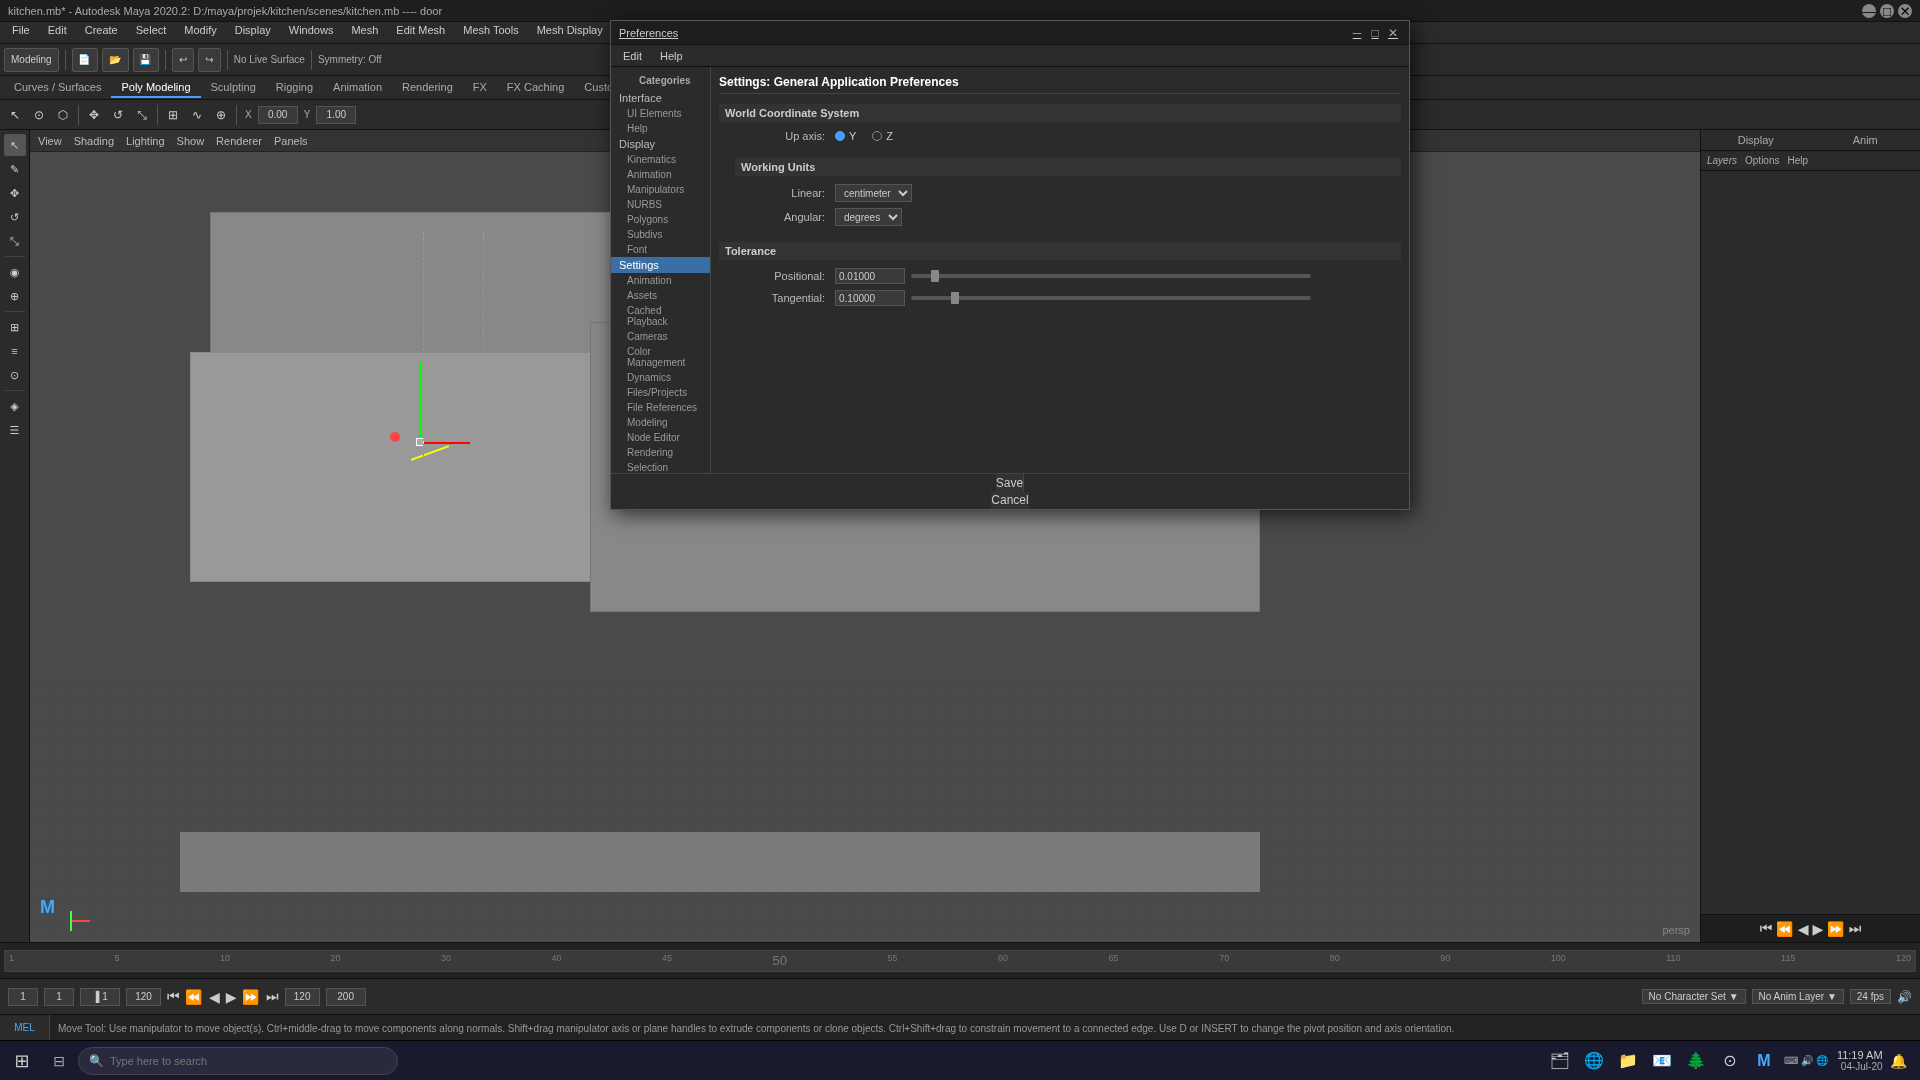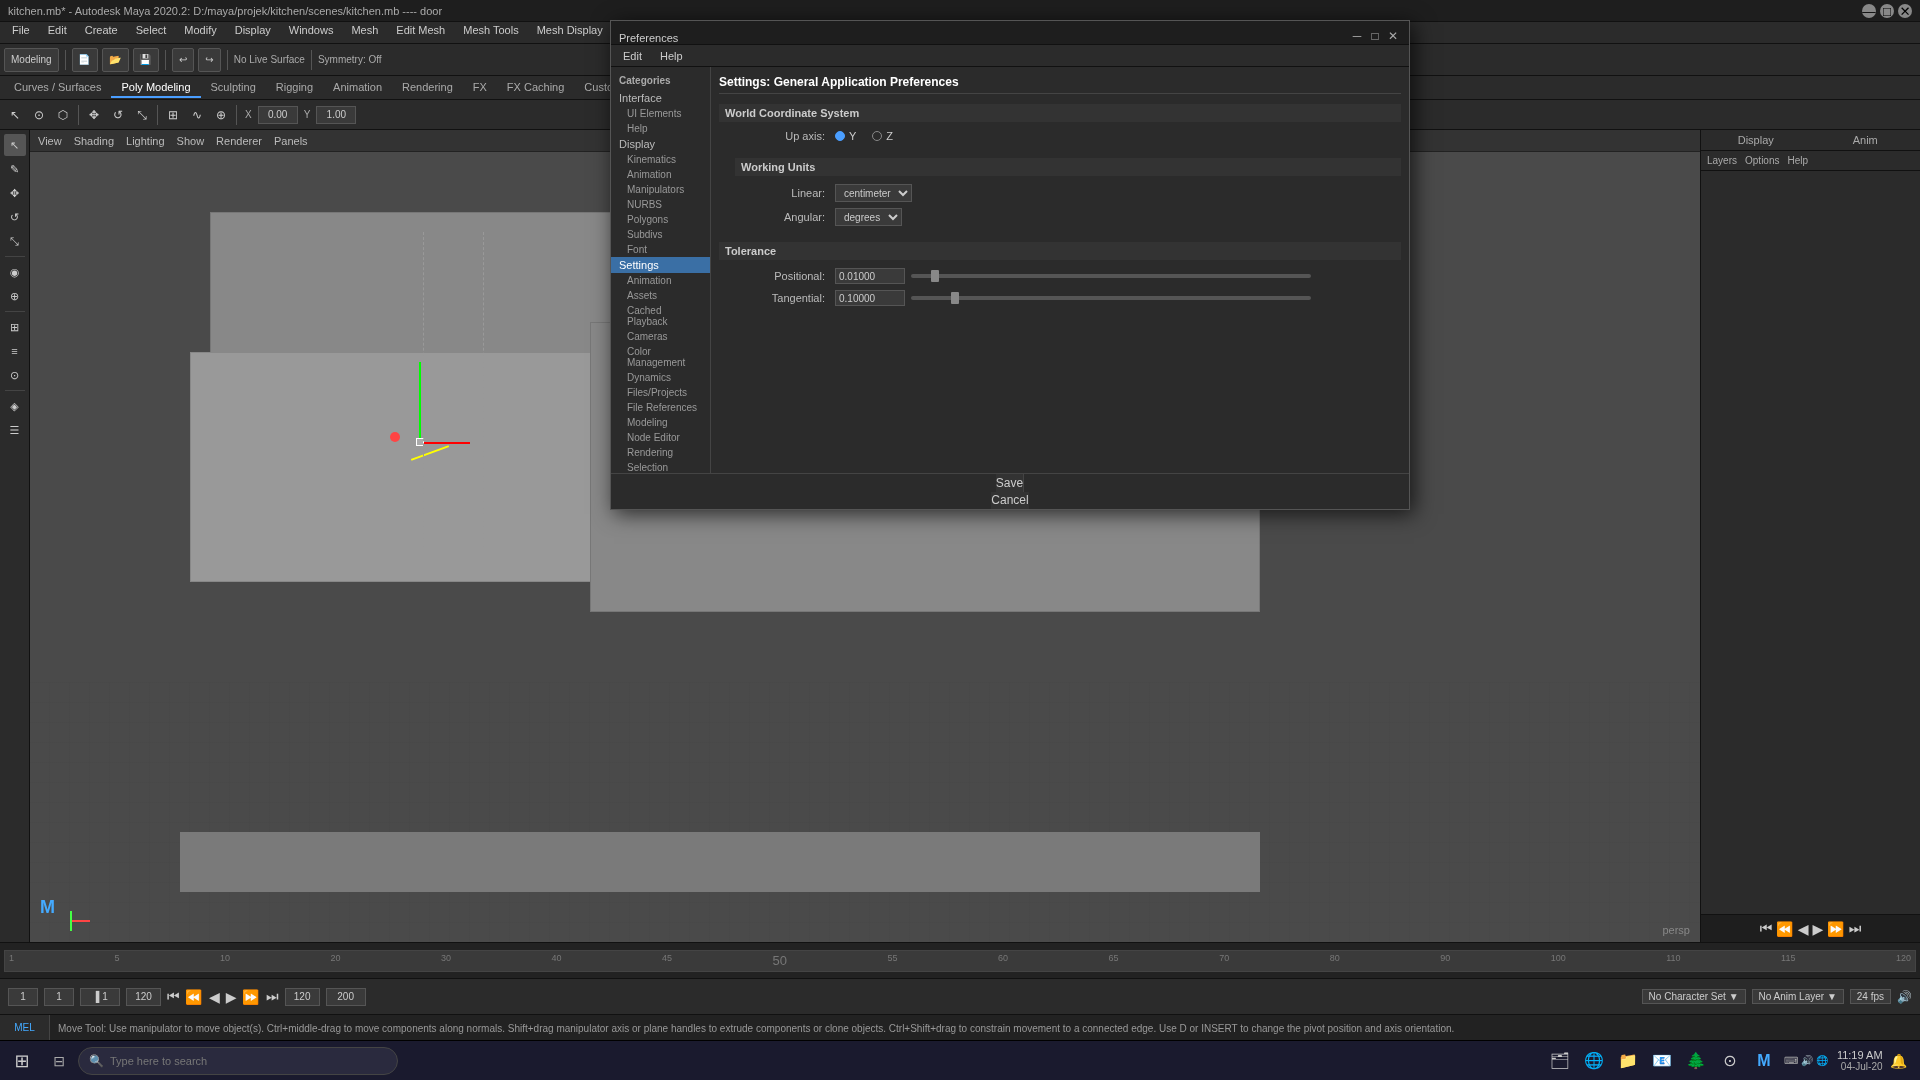--- a/index.html
+++ b/index.html
@@ -84,21 +84,21 @@
       width: 800px; height: 490px;
       background: #2b2b2b;
       border: 1px solid #555;
       box-shadow: 4px 4px 20px rgba(0,0,0,0.7);
       display: flex; flex-direction: column;
       z-index: 100;
     }
 
     
     #categories-panel { width: 100px; background: #2b2b2b; border-right: 1px solid #444; padding: 4px 0; overflow-y: auto; }
-    #categories-panel h4 { padding: 4px 8px; font-size: 10px; color: #aaa; font-weight: bold; }
+    #categories-panel h4 { padding: 4px 8px; font-size: 10px; color: #aaa; font-weight: bold; margin-left: 20px; }
     .cat-item { padding: 2px 8px; font-size: 11px; color: #bbb; cursor: pointer; }
     .cat-item.selected { background: #3a6fa5; color: #fff; }
     .cat-item.sub { padding-left: 16px; font-size: 10px; color: #999; }
 
     
     #settings-panel { flex: 1; padding: 8px; overflow-y: auto; }
     #settings-panel h3 { font-size: 12px; color: #fff; margin-bottom: 10px; padding-bottom: 4px; border-bottom: 1px solid #444; }
 
     .settings-section { margin-bottom: 16px; }
     .settings-section h4 { font-size: 11px; color: #ccc; margin-bottom: 8px; padding: 3px 6px; background: #333; }
@@ -267,21 +267,21 @@
         <span id="maya-logo" style="position:absolute;bottom:15px;left:10px;color:#4af;font-size:18px;font-weight:bold;">M</span>
       </div>
     </div>
 
     <div id="right-panel" style="width:220px;background:#2b2b2b;border-left:1px solid #111;display:flex;flex-direction:column;">
       <div id="right-panel-tabs" style="display:flex;border-bottom:1px solid #111;">
         <div class="rpanel-tab">Display</div>
         <div class="rpanel-tab">Anim</div>
       </div>
       <div style="display:flex;gap:8px;padding:4px 6px;border-bottom:1px solid #111;">
-        <span style="font-size:10px;color:#aaa;cursor:pointer;">Layers</span>
+        <span style="font-size:10px;color:#aaa;cursor:pointer;font-style:italic;">Layers</span>
         <span style="font-size:10px;color:#aaa;cursor:pointer;">Options</span>
         <span style="font-size:10px;color:#aaa;cursor:pointer;">Help</span>
       </div>
       <div style="flex:1;background:#2b2b2b;"></div>
 
       <div style="height:28px;background:#1e1e1e;border-top:1px solid #111;display:flex;align-items:center;justify-content:center;gap:4px;">
         <button style="background:transparent;border:none;color:#ccc;font-size:14px;cursor:pointer;">⏮</button>
         <button style="background:transparent;border:none;color:#ccc;font-size:14px;cursor:pointer;">⏪</button>
         <button style="background:transparent;border:none;color:#ccc;font-size:14px;cursor:pointer;">◀</button>
         <button style="background:transparent;border:none;color:#ccc;font-size:14px;cursor:pointer;">▶</button>
@@ -376,21 +376,21 @@
       <div style="display:flex;flex-direction:column;align-items:flex-end;">
         <span style="font-size:11px;color:#ccc;">11:19 AM</span>
         <span style="font-size:10px;color:#aaa;">04-Jul-20</span>
       </div>
       <span style="font-size:14px;color:#888;cursor:pointer;">🔔</span>
     </div>
   </div>
 
   <div id="prefs-dialog" style="position:absolute;top:20px;left:610px;width:800px;height:490px;background:#2b2b2b;border:1px solid #555;box-shadow:4px 4px 20px rgba(0,0,0,0.7);display:flex;flex-direction:column;z-index:100;">
 
-    <div style="height:24px;background:#1e1e1e;display:flex;align-items:flex-end;justify-content:space-between;padding:0 8px;border-bottom:1px solid #111;">
+    <div style="height:24px;background:#1e1e1e;display:flex;align-items:center;justify-content:space-between;padding:0 8px;border-bottom:1px solid #111;text-decoration:underline;">
       <span style="color:#ccc;font-size:11px;">Preferences</span>
       <div style="display:flex;gap:2px;">
         <span style="width:16px;height:16px;display:flex;align-items:center;justify-content:center;cursor:pointer;color:#aaa;font-size:12px;">─</span>
         <span style="width:16px;height:16px;display:flex;align-items:center;justify-content:center;cursor:pointer;color:#aaa;font-size:12px;">□</span>
         <span style="width:16px;height:16px;display:flex;align-items:center;justify-content:center;cursor:pointer;color:#aaa;font-size:12px;">✕</span>
       </div>
     </div>
 
     <div style="height:22px;background:#2b2b2b;display:flex;align-items:center;padding:0 4px;gap:2px;border-bottom:1px solid #111;">
       <span class="menu-item">Edit</span>

